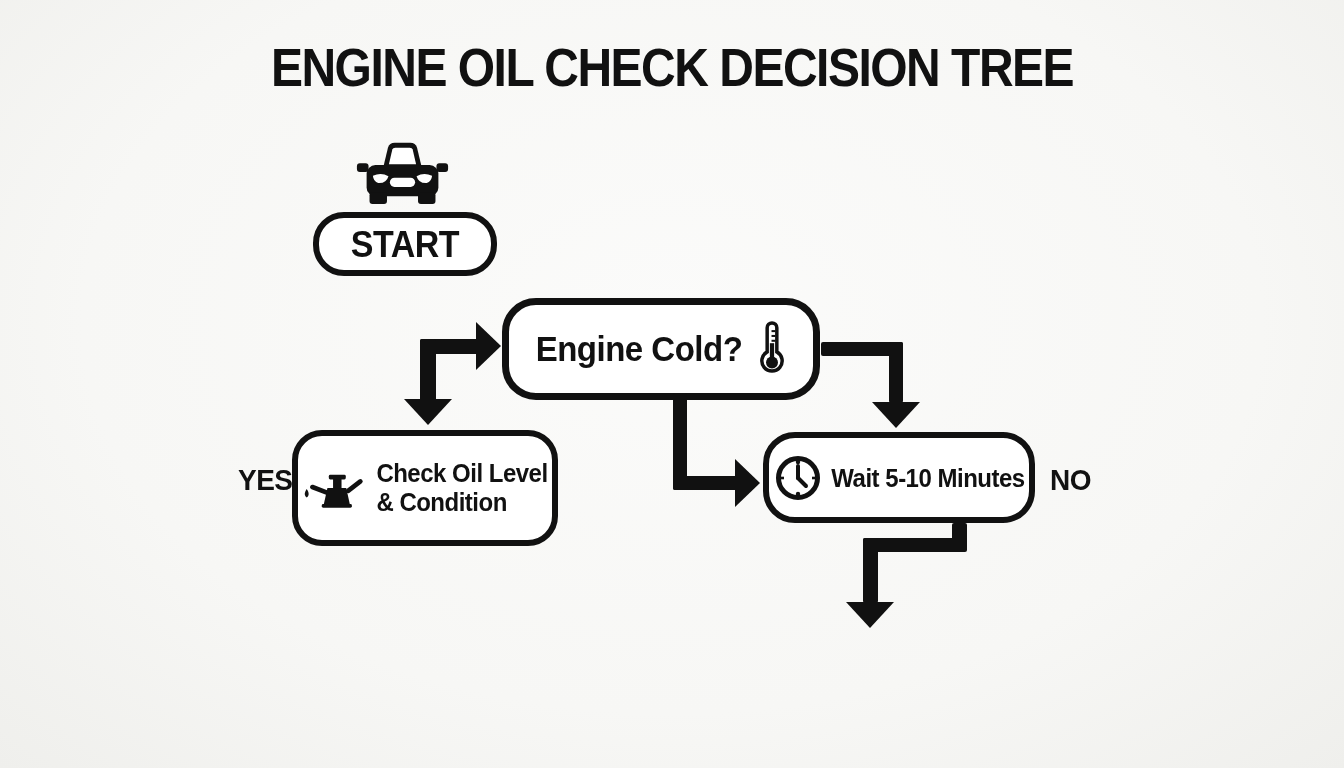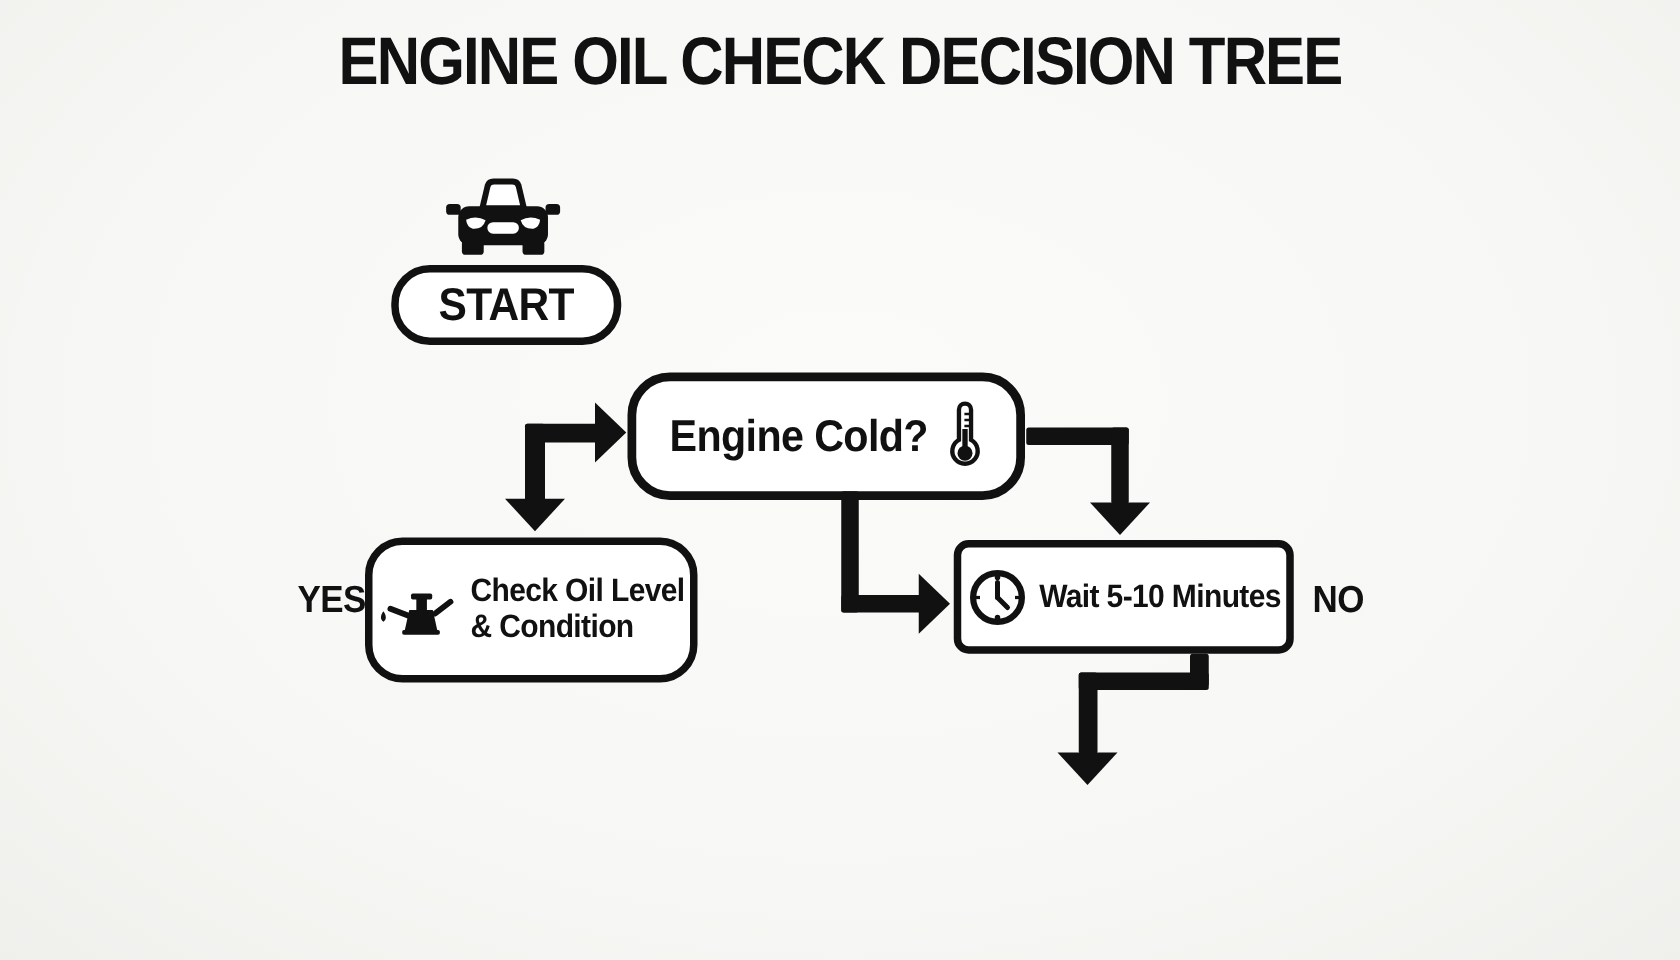--- a/index.html
+++ b/index.html
@@ -5,32 +5,32 @@
   html,body { margin:0; padding:0; }
   body { font-family:"Liberation Sans", sans-serif; }
   .canvas {
     position:relative; width:1344px; height:768px; overflow:hidden;
     background: radial-gradient(ellipse at 50% 42%, #fbfbfa 0%, #f7f7f5 62%, #efefec 100%);
     color:#111;
   }
   .cond { font-weight:bold; letter-spacing:-0.5px; display:inline-block;
           transform:scaleY(1.08); white-space:nowrap; }
   .title {
-    position:absolute; left:0; top:22px; width:100%; margin:0;
+    position:absolute; left:0; top:40px; width:100%; margin:0;
     text-align:center; font-size:48px; font-weight:bold; letter-spacing:-1.5px;
   }
   .title .cond { transform:scaleY(1.12); letter-spacing:-1.5px; }
   .node {
     position:absolute; background:#ffffff; border:6px solid #111;
     box-sizing:border-box; display:flex; align-items:center; justify-content:center;
   }
   .node-start   { left:313px; top:212px; width:184px; height:64px; border-radius:31px; font-size:34px; }
   .node-engine  { left:502px; top:298px; width:318px; height:102px; border-radius:34px; border-width:7px; font-size:33px; gap:16px; }
   .node-check   { left:292px; top:430px; width:266px; height:116px; border-radius:30px; font-size:24px; gap:10px; }
-  .node-wait    { left:763px; top:432px; width:272px; height:91px; border-radius:12px; font-size:24px; gap:8px; }
+  .node-wait    { left:763px; top:432px; width:272px; height:91px; border-radius:32px; font-size:24px; gap:8px; }
   .node-add     { left:740px; top:633px; width:262px; height:94px; border-radius:30px; font-size:25px; gap:8px; }
   .lines { text-align:left; line-height:1.12; }
   .branch-label { position:absolute; font-size:28px; font-weight:bold; }
   .label-yes { left:238px;  top:464px; }
   .label-no  { left:1050px; top:464px; }
   .car { position:absolute; left:354px; top:136px; width:97px; height:auto; }
   .seg  { position:absolute; background:#111; border-radius:2px; }
   .head { position:absolute; width:0; height:0; }
   .head-right { border-top:24px solid transparent; border-bottom:24px solid transparent; border-left:25px solid #111; }
   .head-down  { border-left:24px solid transparent; border-right:24px solid transparent; border-top:26px solid #111; }

